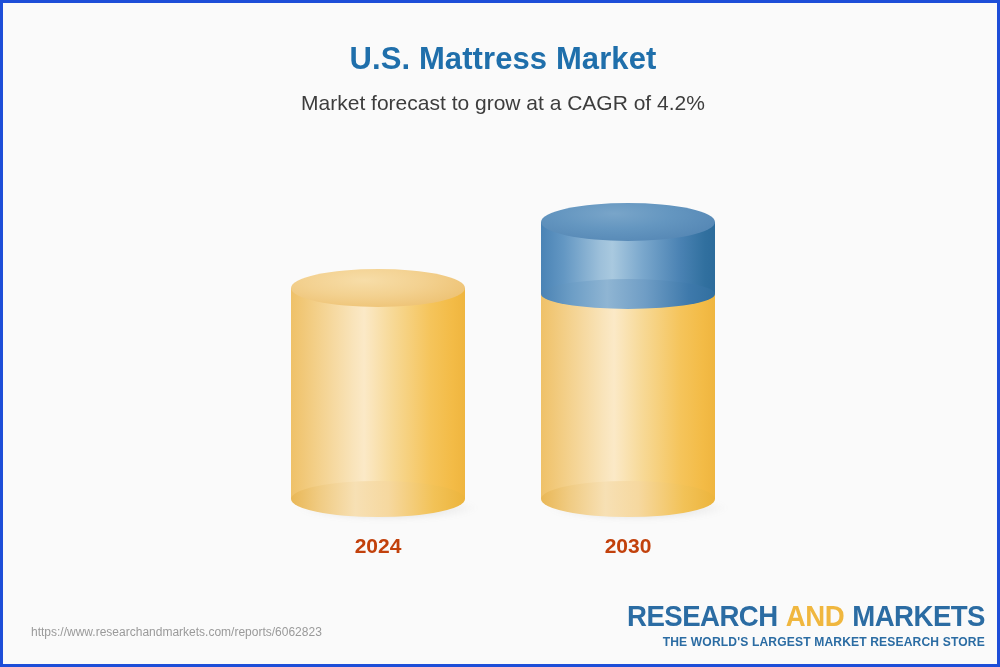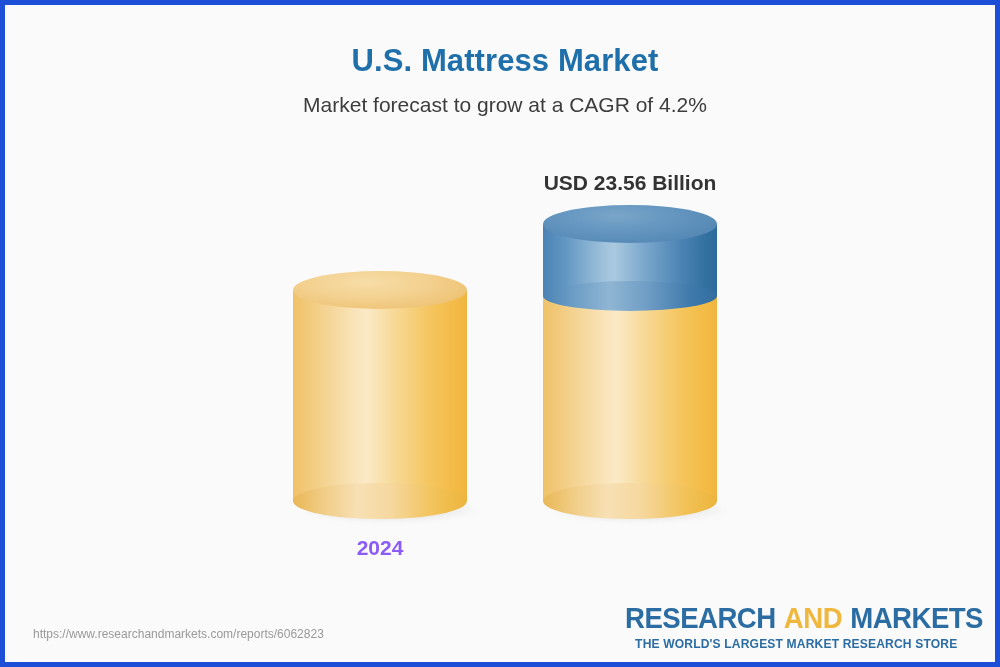--- a/index.html
+++ b/index.html
@@ -10,21 +10,21 @@
   body {
     font-family: "Liberation Sans", sans-serif;
   }
 
   .canvas {
     position: relative;
     width: 1000px;
     height: 667px;
     background: #fafafa;
     box-sizing: border-box;
-    border: 5px solid #1d4ed8;
+    border: 3px solid #1d4ed8;
     overflow: hidden;
   }
 
   
   .chart-title {
     position: absolute;
     top: 38px;
     left: 0;
     width: 1000px;
     text-align: center;
@@ -62,21 +62,21 @@
     text-align: center;
   }
   .value-label.v2024 { left: 259px; top: 226px; width: 232px; }
   .value-label.v2030 { left: 509px; top: 166px; width: 232px; }
 
   .cat-label {
     position: absolute;
     top: 531px;
     font-size: 21px;
     font-weight: bold;
-    color: #8b5cf6;
+    color: #c2410c;
     text-align: center;
     width: 232px;
   }
   .cat-label.c2024 { left: 259px; }
   .cat-label.c2030 { left: 509px; }
 
   
   .cyl-wrap { position: absolute; }
 
   
@@ -182,21 +182,21 @@
     top: 622px;
     font-size: 12px;
     color: #9a9a9a;
     white-space: nowrap;
   }
 
   .logo {
     position: absolute;
     right: 12px;
     top: 598px;
-    text-align: center;
+    text-align: right;
   }
   .logo-main {
     font-size: 30px;
     font-weight: bold;
     letter-spacing: -0.6px;
     line-height: 1.02;
     white-space: nowrap;
     transform: scaleX(0.92);
     transform-origin: right center;
   }
@@ -228,33 +228,33 @@
     <div class="cyl-wrap cyl-2024">
       <div class="cyl-shadow"></div>
 
       <div class="body-yellow" style="top:19px; height:211px;"></div>
       <div class="foot foot-yellow" style="top:212px;"></div>
       <div class="cap cap-yellow" style="top:0px;"></div>
     </div>
 
     <div class="cat-label c2024">2024</div>
 
-    <div class="value-label v2030">USD 23.56 Billion</div>
 
     <div class="cyl-wrap cyl-2030">
       <div class="cyl-shadow"></div>
 
       <div class="body-yellow" style="top:85px; height:211px;"></div>
       <div class="foot foot-yellow" style="top:278px;"></div>
 
       <div class="body-blue" style="top:19px; height:72px;"></div>
       <div class="seam" style="top:76px;"></div>
       <div class="cap cap-blue" style="top:0px;"></div>
     </div>
 
+    <div class="cat-label c2030">2030</div>
 
   </div>
 
   <div class="footer-url">https://www.researchandmarkets.com/reports/6062823</div>
 
   <div class="logo">
     <div class="logo-main"><span class="logo-word-blue">RESEARCH</span><span style="display:inline-block;width:9px"></span><span class="logo-word-gold">AND</span><span style="display:inline-block;width:9px"></span><span class="logo-word-blue">MARKETS</span></div>
     <div class="logo-tag">THE WORLD'S LARGEST MARKET RESEARCH STORE</div>
   </div>
 

